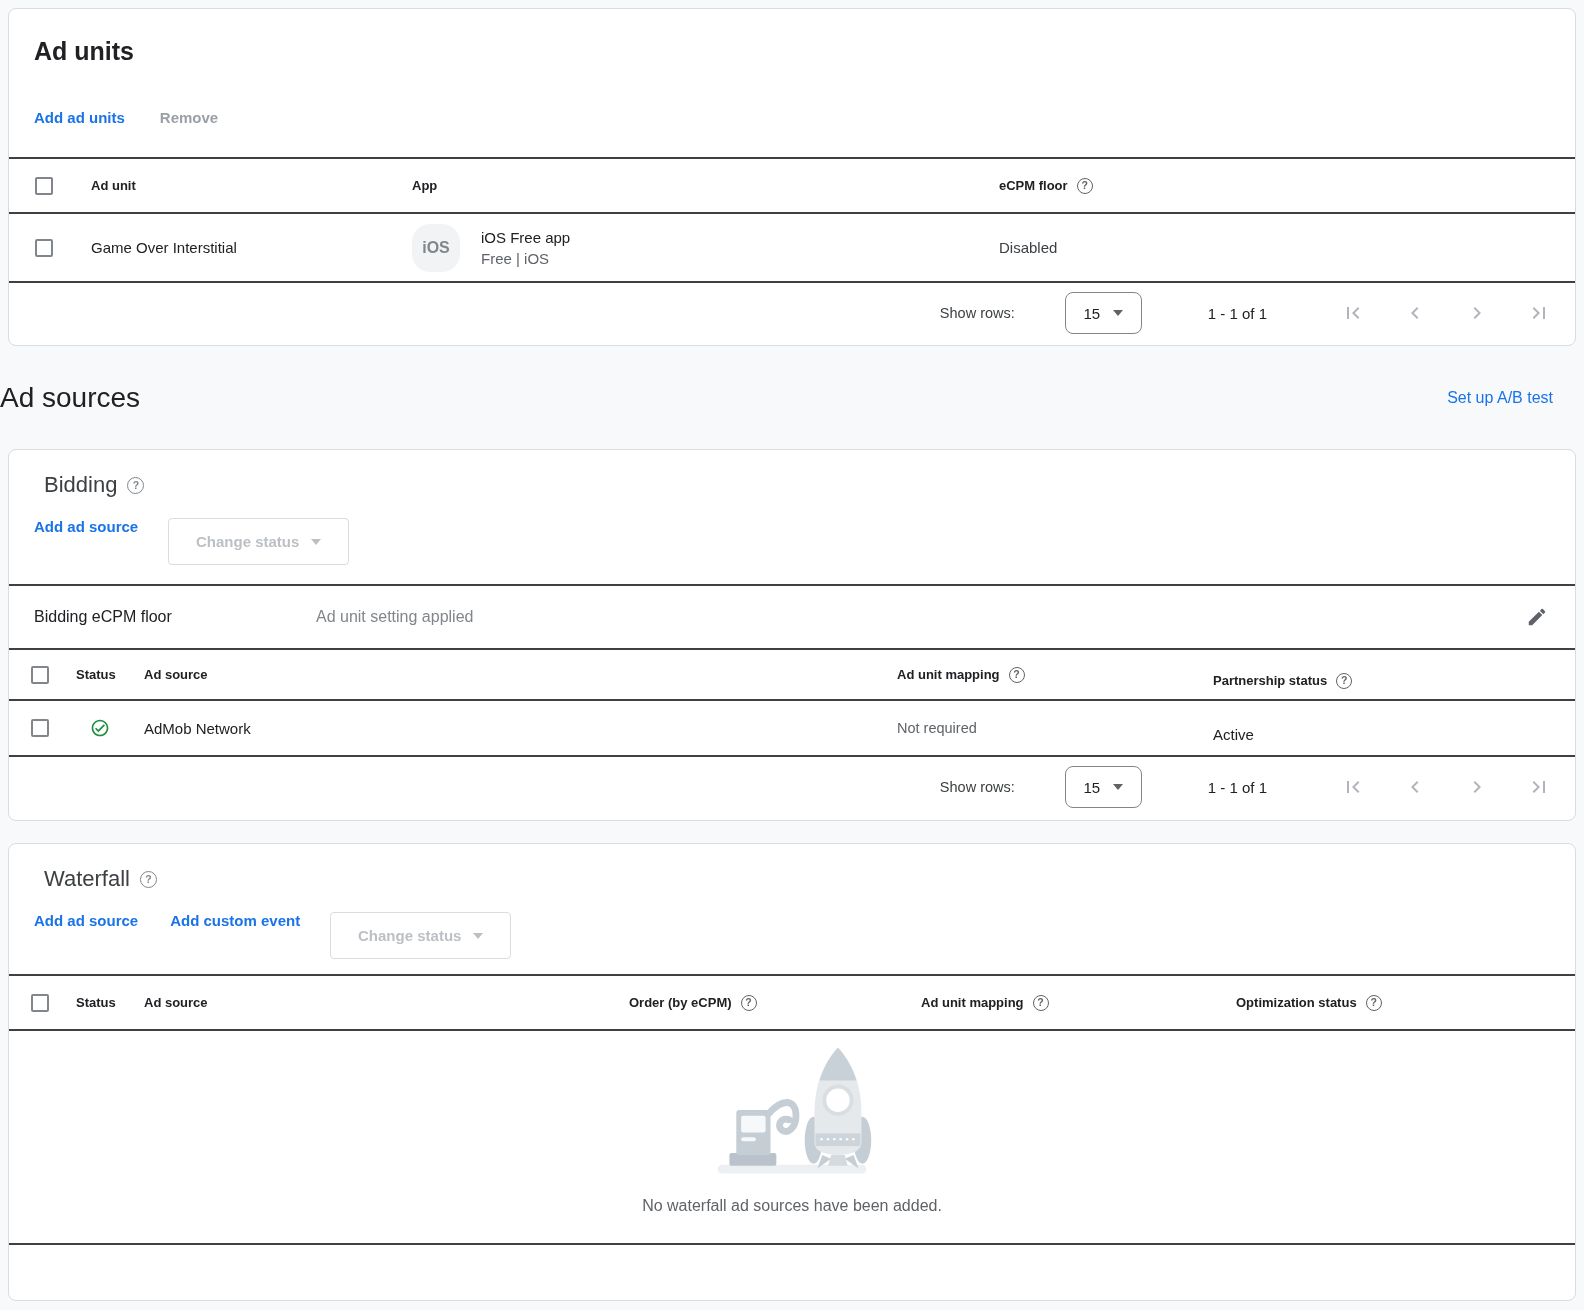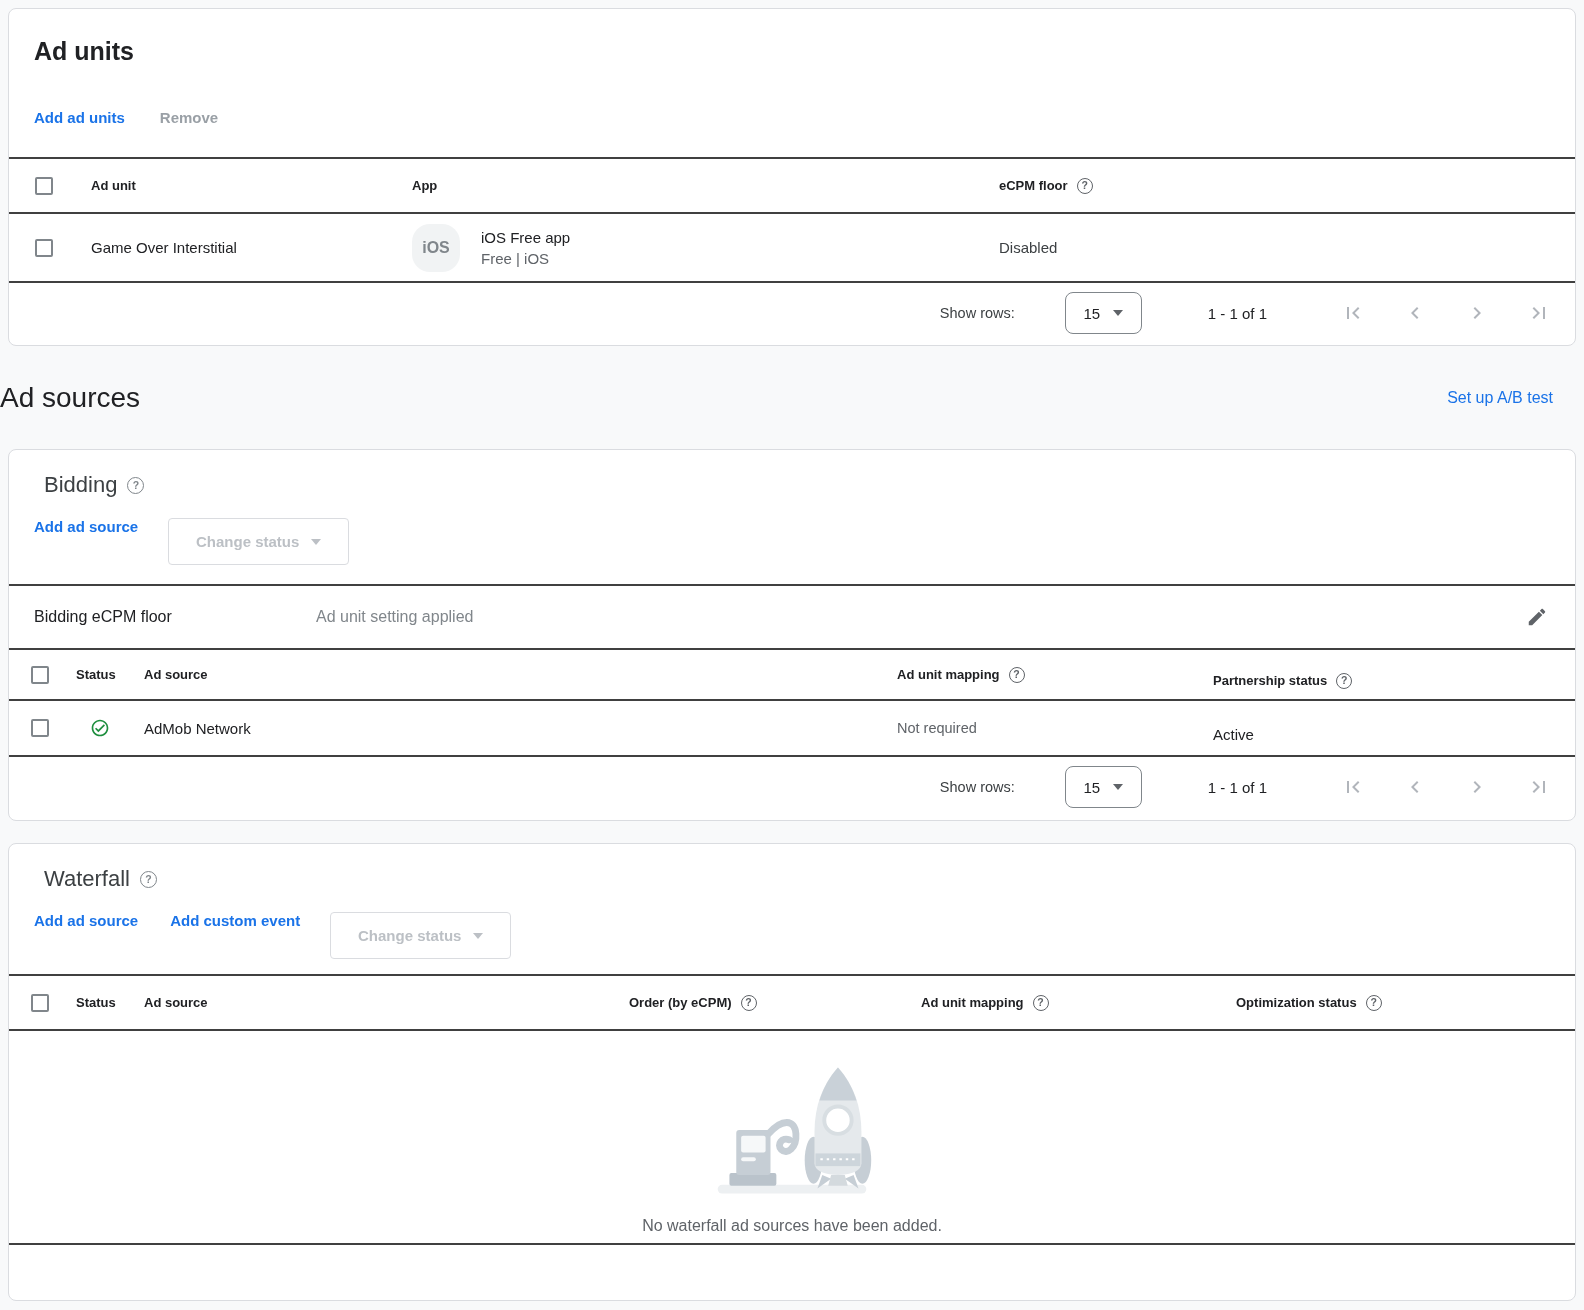--- a/index.html
+++ b/index.html
@@ -128,21 +128,21 @@
   .wc-check { width:45px; display:flex; align-items:center; }
   .wc-status{ width:68px; }
   .wc-source{ width:485px; }
   .wc-order { width:292px; }
   .wc-map   { width:315px; }
   .wc-opt   { flex:1; }
   .w-head { height:55px; font-size:13px; font-weight:700; color:#202124; }
 
   .empty-zone {
     height:214px; display:flex; flex-direction:column;
-    align-items:center; justify-content:flex-start; padding-top:28px;
+    align-items:center; justify-content:flex-start; padding-top:8px;
   }
   .empty-text { margin-top:20px; font-size:16px; color:#5f6368; }
   .card-foot { height:56px; }
 </style>
 </head>
 <body>
 
 <section class="card" id="ad-units-card">
   <div class="card-top1">
     <div class="card-title">Ad units</div>

